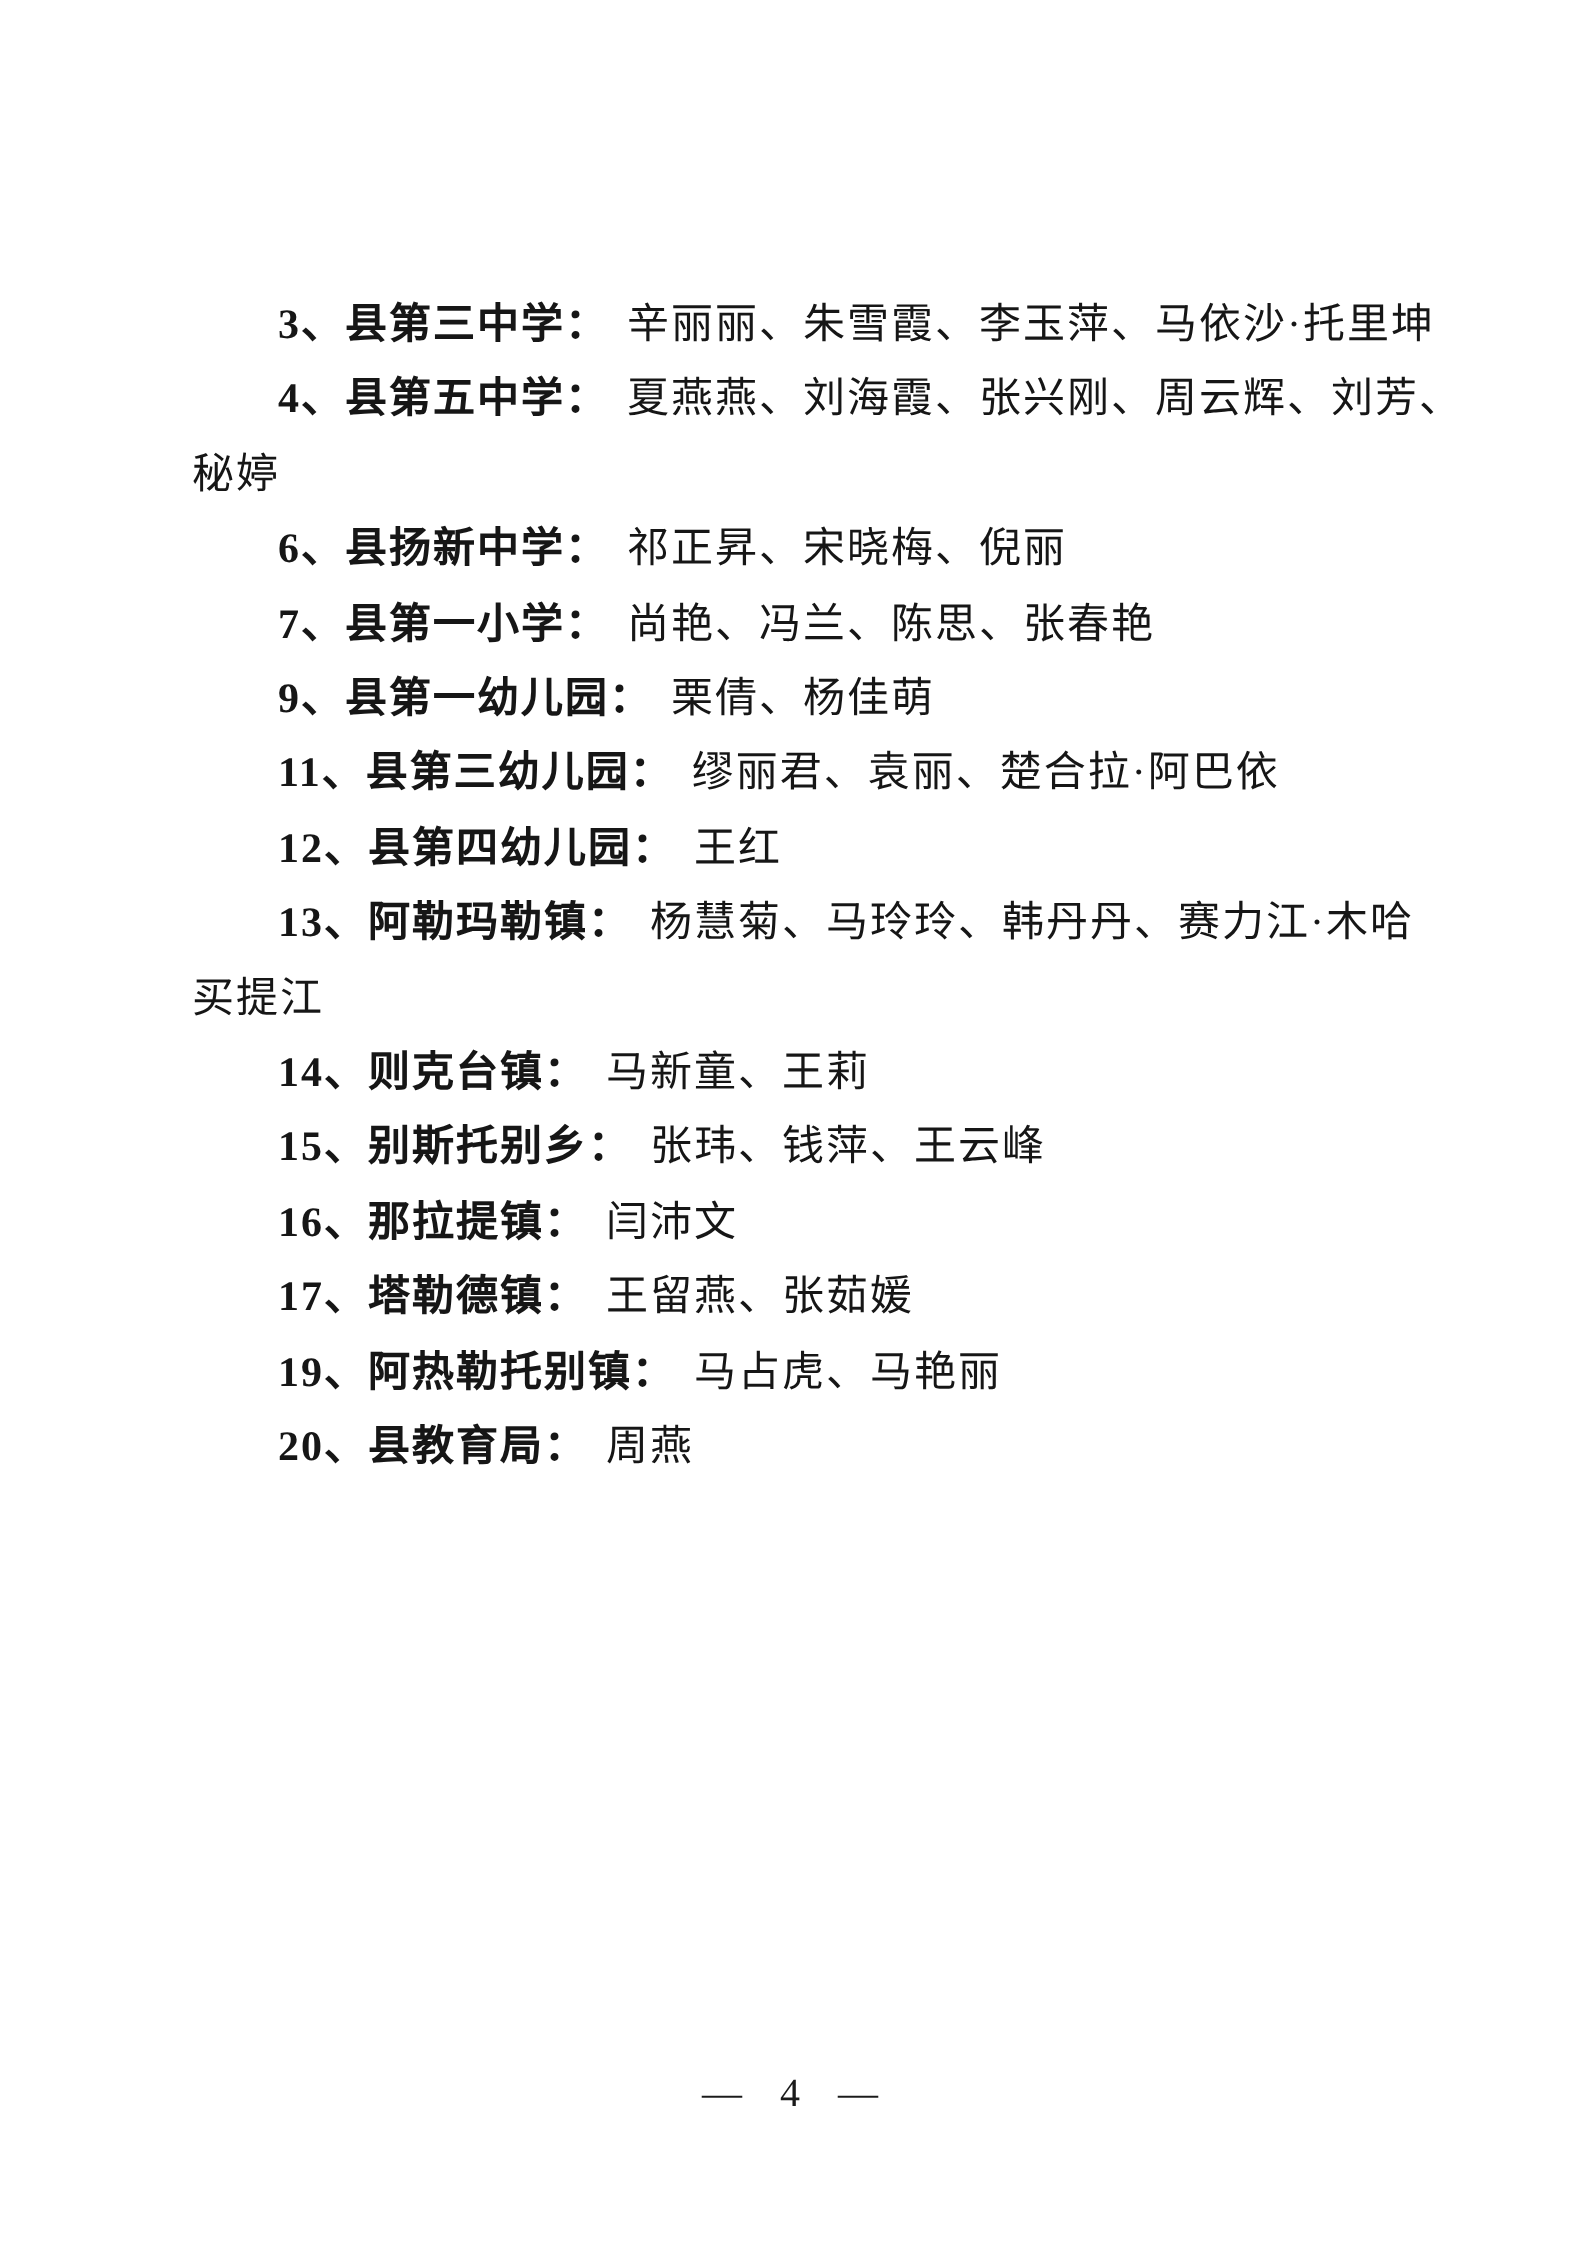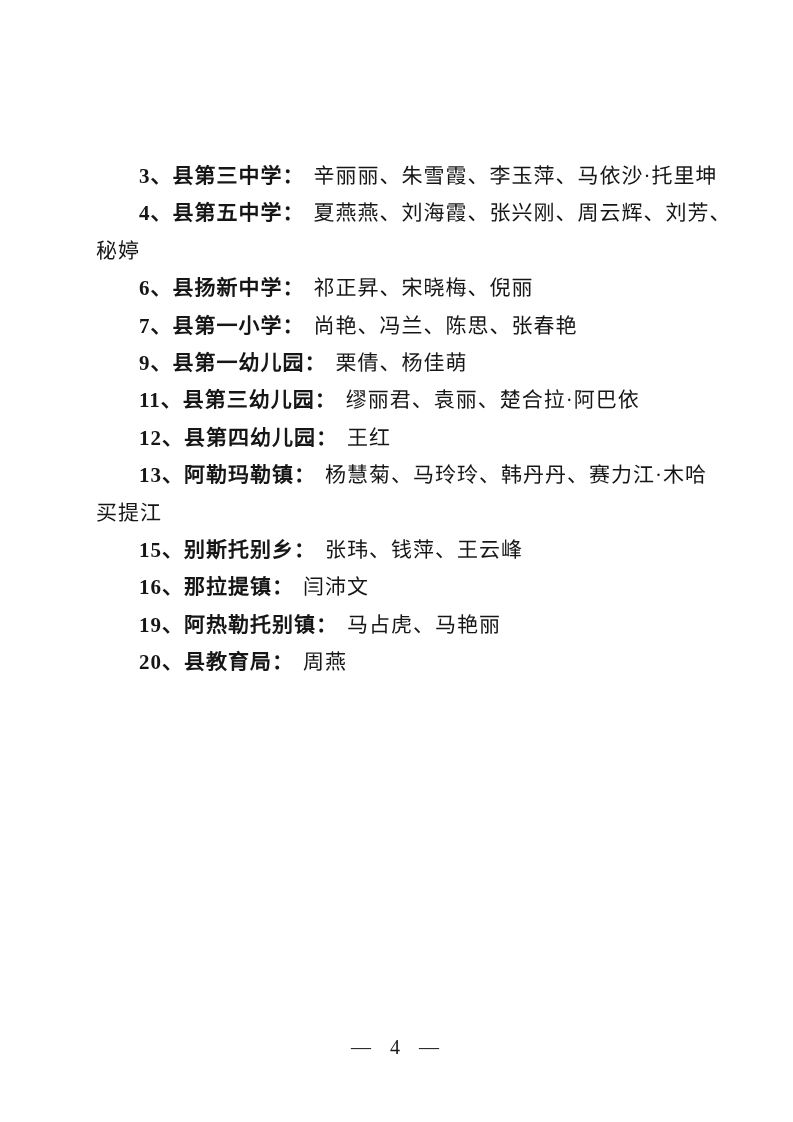--- a/index.html
+++ b/index.html
@@ -11,21 +11,21 @@
     position: relative;
     width: 793px;
     height: 1122px;
     background: #ffffff;
     overflow: hidden;
     font-family: "Liberation Serif", "DejaVu Serif", serif;
     color: #161616;
   }
   .content {
     position: absolute;
-    top: 158px;
+    top: 144px;
     left: 96px;
     width: 616px;
   }
   .entry, .cont {
     margin: 0;
     font-size: 21px;
     line-height: 37.4px;
     letter-spacing: 1px;
     white-space: nowrap;
   }
@@ -76,25 +76,27 @@
     <p class="entry"><span class="label">9、县第一幼儿园：</span><span class="names">栗倩、杨佳萌</span></p>
 
 
     <p class="entry"><span class="label">11、县第三幼儿园：</span><span class="names">缪丽君、袁丽、楚合拉·阿巴依</span></p>
 
     <p class="entry"><span class="label">12、县第四幼儿园：</span><span class="names">王红</span></p>
 
     <p class="entry"><span class="label">13、阿勒玛勒镇：</span><span class="names">杨慧菊、马玲玲、韩丹丹、赛力江·木哈</span></p>
     <p class="cont">买提江</p>
 
+    <p class="entry"><span class="label">14、则克台镇：</span><span class="names">马新童、王莉</span></p>
 
     <p class="entry"><span class="label">15、别斯托别乡：</span><span class="names">张玮、钱萍、王云峰</span></p>
 
     <p class="entry"><span class="label">16、那拉提镇：</span><span class="names">闫沛文</span></p>
 
+    <p class="entry"><span class="label">17、塔勒德镇：</span><span class="names">王留燕、张茹媛</span></p>
 
     <p class="entry"><span class="label">19、阿热勒托别镇：</span><span class="names">马占虎、马艳丽</span></p>
 
     <p class="entry"><span class="label">20、县教育局：</span><span class="names">周燕</span></p>
 
   </main>
 
   <footer class="footer">
     <span class="page-number">— 4 —</span>
   </footer>

